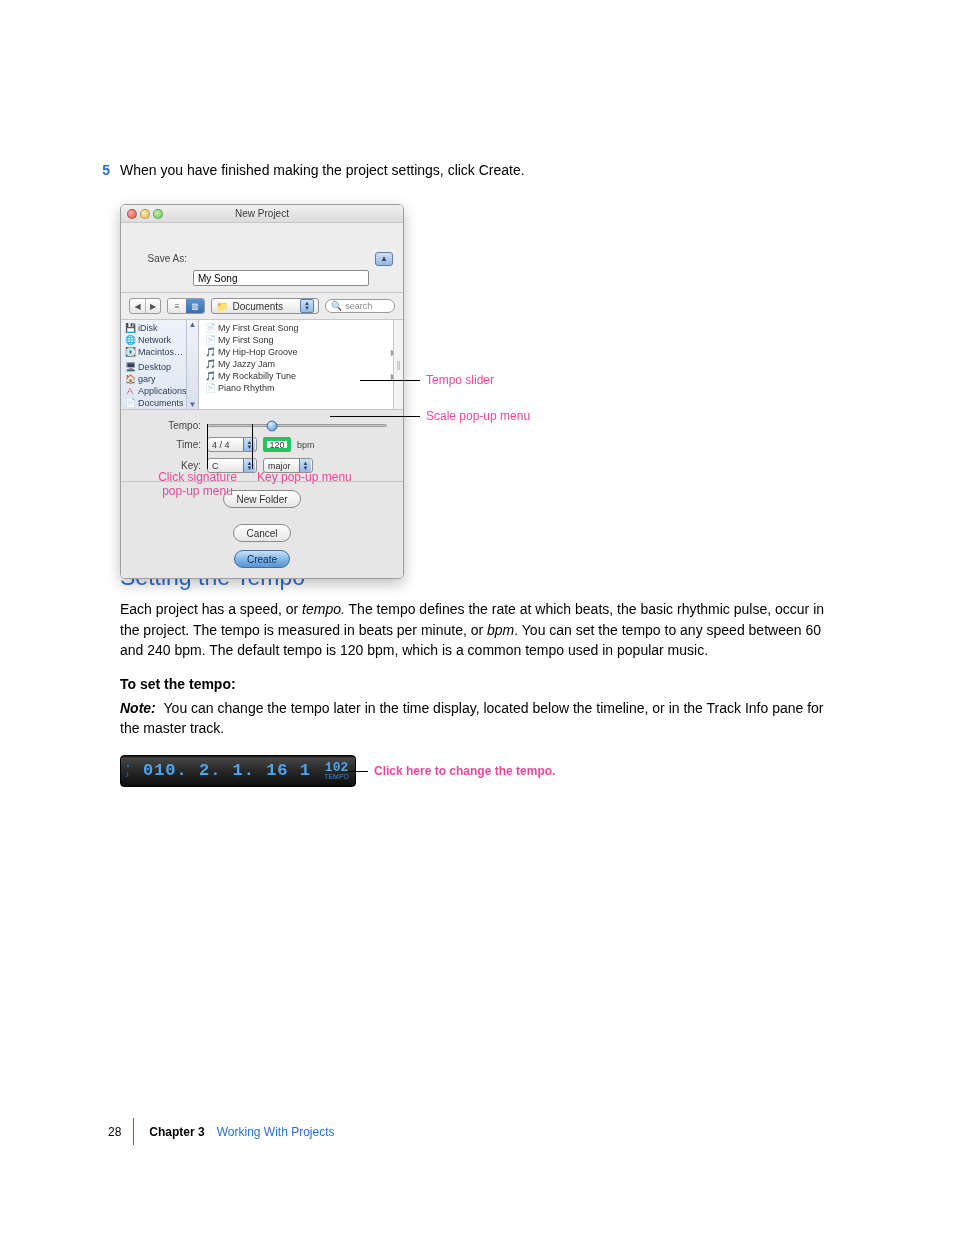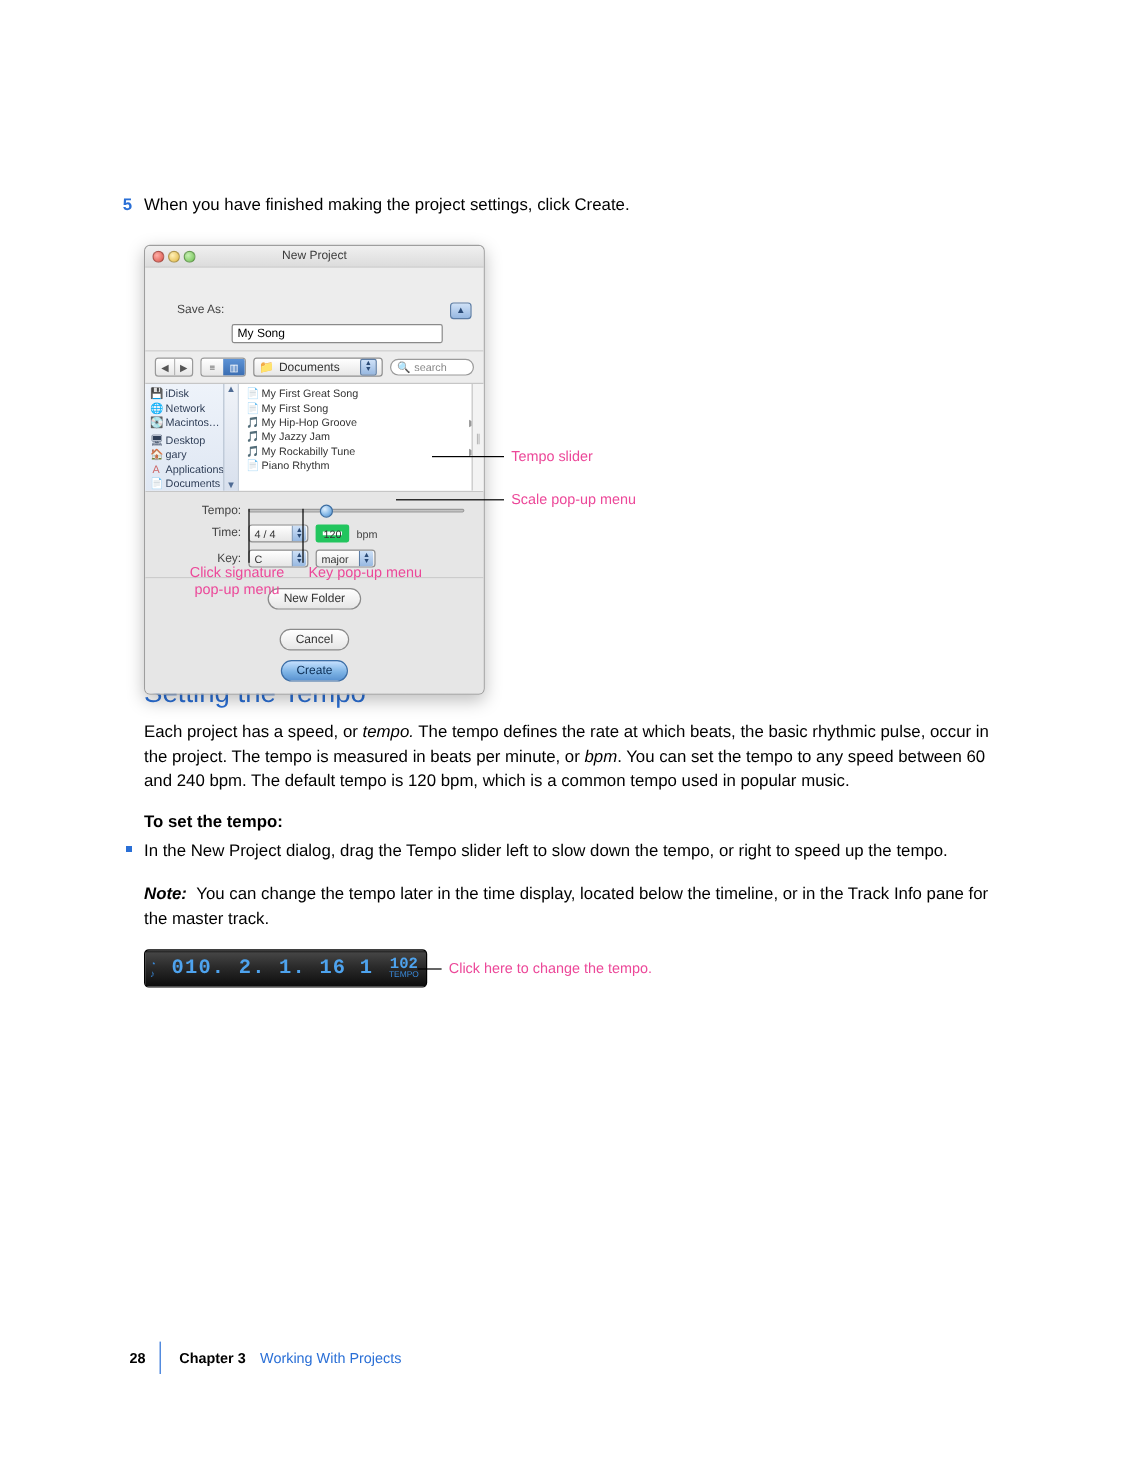--- a/index.html
+++ b/index.html
@@ -209,21 +209,21 @@
   .aquapop .pl { flex:1; }
   .aquapop .pstep {
     width:12px;height:13px;
     background: linear-gradient(#cfe1f7,#97b8e1);
     border-left:1px solid #5c7da6; border-radius:0 2px 2px 0;
     display:flex;flex-direction:column;align-items:center;justify-content:center;
     color:#2a4a76; font-size:6px; line-height:5px;
   }
   .numbox {
     width:28px;height:15px;
-    border:6px solid #22c55e;border-radius:2px;background:#fff;
+    border:4px solid #22c55e;border-radius:2px;background:#fff;
     display:flex;align-items:center;justify-content:center;
     font-size:9px;
   }
   .unit { font-size:9px;color:#444; }
 
   .buttons-row {
     background:#e6e6e6;
     display:flex;align-items:center;
     padding: 8px 10px 10px;
     gap:8px;
@@ -289,21 +289,21 @@
     color:#4ea3ee; padding-right:2px;
   }
   .td-tempo .big { font-family:"Courier New",monospace;font-size:13px;font-weight:700;line-height:11px; }
   .td-tempo .small { font-size:7px;line-height:7px; color:#3988d8; }
 
   
   .footer {
     position:absolute; left:0; bottom:90px; width:100%;
     display:flex; align-items:center;
   }
-  .pnum { font-size:12px; font-weight:700; margin-left:108px; }
+  .pnum { font-size:12px; font-weight:400; margin-left:108px; }
   .frule { width:1px; height:27px; background:#2a6fd6; margin:0 15px 0 12px; }
   .fchap { font-size:12px; }
   .fchap b { font-weight:700; }
   .fchap .ct { color:#2a6fd6; margin-left:12px; }
 </style>
 </head>
 <body>
 
 <div class="page">
 
@@ -482,43 +482,39 @@
     <div class="lead leadv" style="top:220px; left:132px; height:45px;"></div>
     <div class="callout" style="top:266px; left:137px;text-align:center;">Key pop-up menu</div>
   </div>
 
   <h2 class="tempo">Setting the Tempo</h2>
   <p class="para">
     Each project has a speed, or <em>tempo.</em> The tempo defines the rate at which beats, the basic rhythmic pulse, occur in the project. The tempo is measured in beats per minute, or <em>bpm</em>. You can set the tempo to any speed between 60 and 240 bpm. The default tempo is 120 bpm, which is a common tempo used in popular music.
   </p>
 
   <p class="subhead">To set the tempo:</p>
-  <div class="bulleted">
-    <div class="square-bullet"></div>
-    <div class="para" style="margin-bottom:0">In the New Project dialog, drag the Tempo slider left to slow down the tempo, or right to speed up the tempo.</div>
-  </div>
 
   <p class="para">
     <strong><em>Note:</em></strong>&nbsp;&nbsp;<span>You can change the tempo later in the time display, located below the timeline, or in the Track Info pane for the master track.</span>
   </p>
 
   <div class="td-wrap">
     <div class="time-display">
       <div class="td-mode">
         <span>◔</span>
         <span>♪</span>
       </div>
       <div class="td-digits">010. 2. 1. 16 1</div>
       <div class="td-tempo">
         <span class="big">102</span>
         <span class="small">TEMPO</span>
       </div>
     </div>
     <div class="lead leadh" style="top:16px; left:228px; width:20px;"></div>
-    <div class="callout" style="top:9px; left:254px;">Click here to change the tempo.</div>
+    <div class="callout" style="top:9px; left:254px;font-weight:bold;">Click here to change the tempo.</div>
   </div>
 
   <div class="footer">
     <span class="pnum">28</span>
     <span class="frule"></span>
     <span class="fchap">
       <b>Chapter 3</b><span class="ct">Working With Projects</span>
     </span>
   </div>
 

